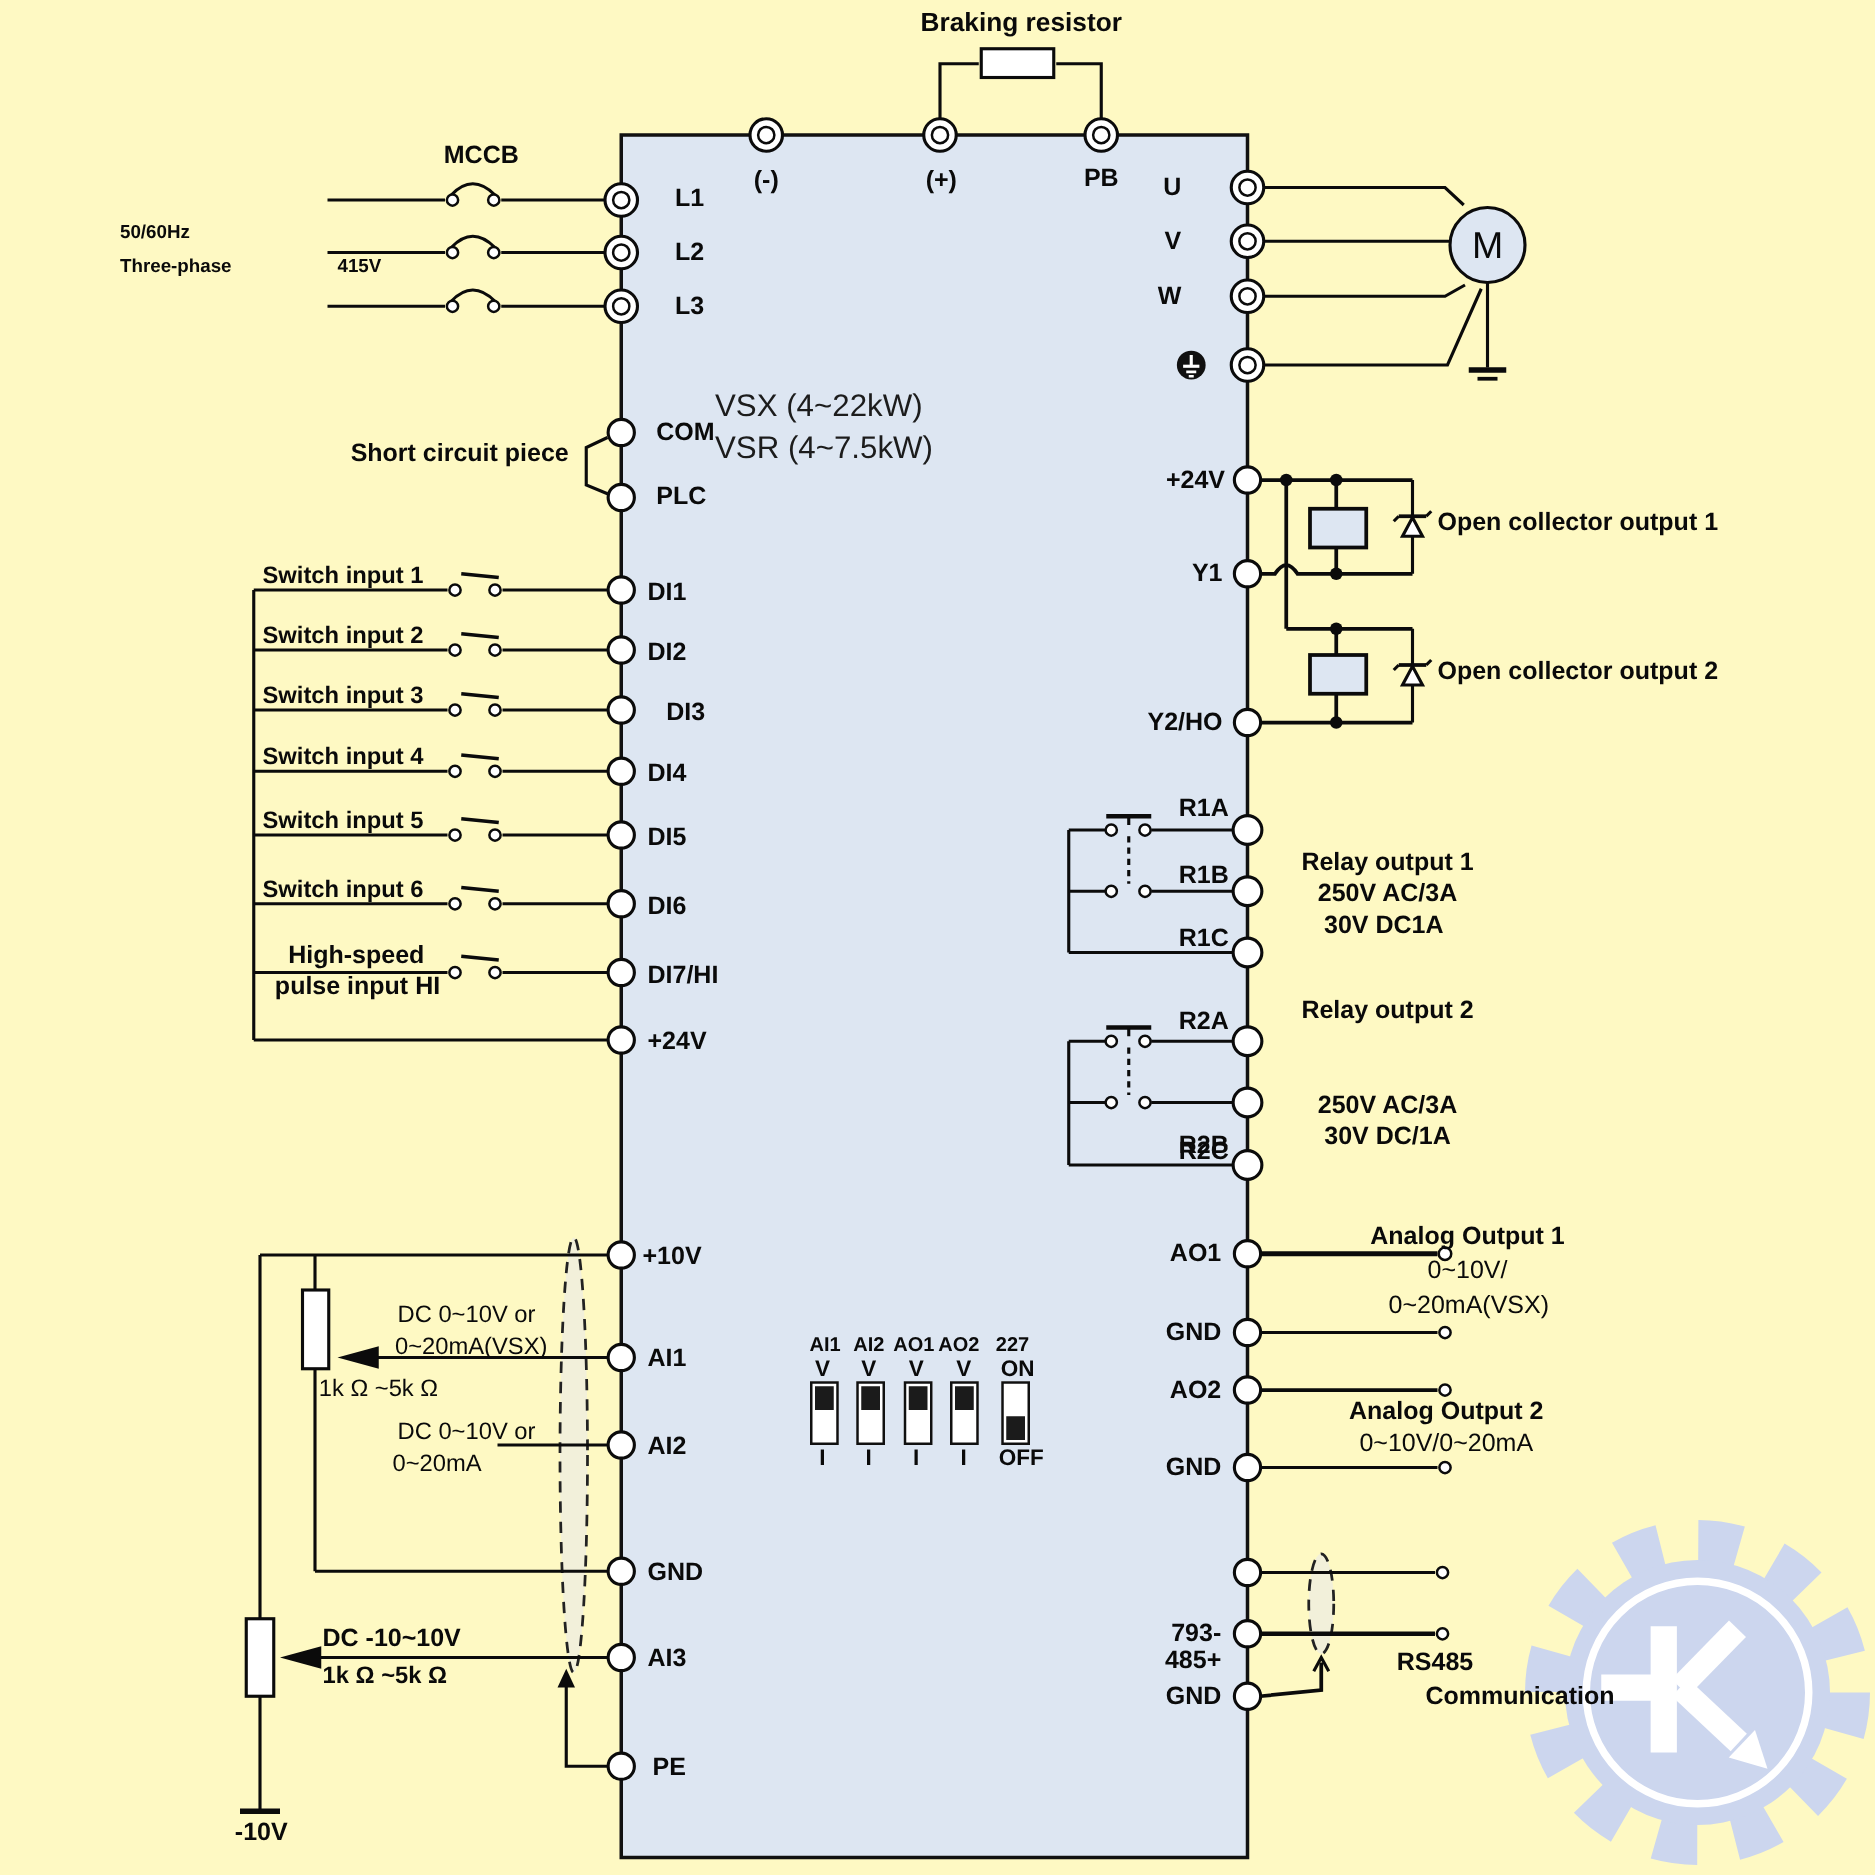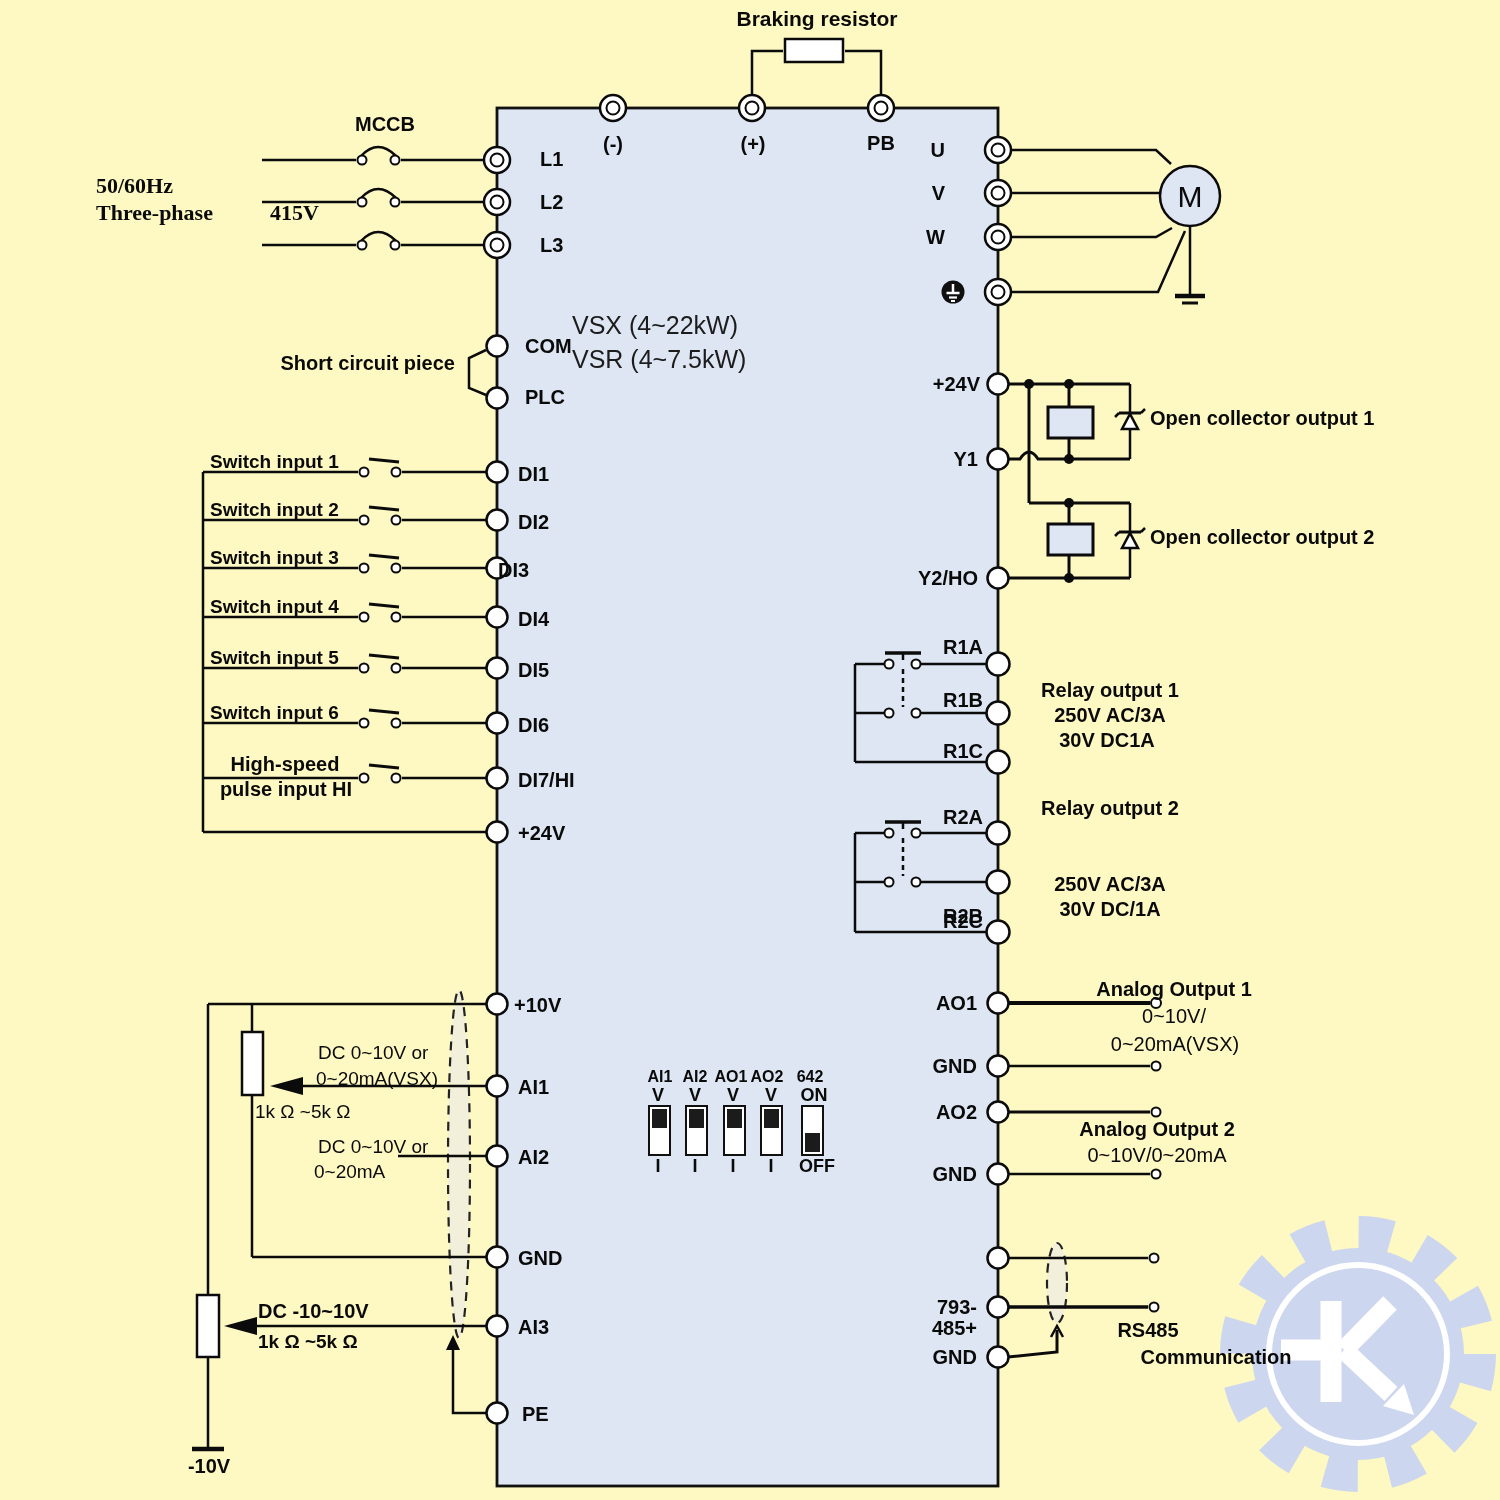--- a/index.html
+++ b/index.html
@@ -5,21 +5,21 @@
   html,body{margin:0;padding:0;background:#ffffff;}
   .canvas{position:relative;width:1500px;height:1500px;background:#fef9c3;overflow:hidden;
           font-family:"Liberation Sans",sans-serif;color:#0a0a0a;}
   svg.art{position:absolute;left:0;top:0;}
   .lbl{position:absolute;font-weight:700;font-size:20px;line-height:1;white-space:nowrap;color:#0a0a0a;z-index:3;}
   .c{transform:translate(-50%,-50%);}
   .l{transform:translateY(-50%);}
   .r{transform:translateY(-50%);text-align:right;}
   .reg{font-weight:400;}
   .s19{font-size:19px;}
-  .s22{font-size:22px;font-family:Liberation Serif, serif;}
+  .s22{font-size:15px;}
   .s16{font-size:16px;}
   .s18{font-size:18px;}
   .title25{font-size:25px;font-weight:400;color:#1c1c1c;}
   .motorM{font-size:30px;font-weight:400;}
   .dip{position:absolute;top:1105px;width:19px;height:47px;border:2px solid #101010;background:#fff;z-index:3;}
   .dip .knob{position:absolute;left:2px;right:2px;height:19px;background:#1b1b1b;}
   .dip .knob.top{top:2px;}
   .dip .knob.bottom{bottom:2px;}
 </style>
 </head>
@@ -317,21 +317,21 @@
 <div class="lbl c" style="left:753px;top:144px">(+)</div>
 <div class="lbl c" style="left:881px;top:143px">PB</div>
 
 <div class="lbl l" style="left:540px;top:159px">L1</div>
 <div class="lbl l" style="left:540px;top:202px">L2</div>
 <div class="lbl l" style="left:540px;top:245px">L3</div>
 <div class="lbl l" style="left:525px;top:346px">COM</div>
 <div class="lbl l" style="left:525px;top:397px">PLC</div>
 <div class="lbl l" style="left:518px;top:474px">DI1</div>
 <div class="lbl l" style="left:518px;top:522px">DI2</div>
-<div class="lbl l" style="left:498px;top:570px">DI3</div>
+<div class="lbl l" style="left:533px;top:570px">DI3</div>
 <div class="lbl l" style="left:518px;top:619px">DI4</div>
 <div class="lbl l" style="left:518px;top:670px">DI5</div>
 <div class="lbl l" style="left:518px;top:725px">DI6</div>
 <div class="lbl l" style="left:518px;top:780px">DI7/HI</div>
 <div class="lbl l" style="left:518px;top:833px">+24V</div>
 <div class="lbl l" style="left:514px;top:1005px">+10V</div>
 <div class="lbl l" style="left:518px;top:1087px">AI1</div>
 <div class="lbl l" style="left:518px;top:1157px">AI2</div>
 <div class="lbl l" style="left:518px;top:1258px">GND</div>
 <div class="lbl l" style="left:518px;top:1327px">AI3</div>
@@ -398,21 +398,21 @@
 <div class="lbl l reg s19" style="left:318px;top:1146px">DC 0~10V or</div>
 <div class="lbl l reg s19" style="left:314px;top:1171px">0~20mA</div>
 <div class="lbl l" style="left:258px;top:1311px">DC -10~10V</div>
 <div class="lbl l s19" style="left:258px;top:1341px">1k Ω ~5k Ω</div>
 <div class="lbl c" style="left:209px;top:1466px">-10V</div>
 
 <div class="lbl c s16" style="left:660px;top:1077px">AI1</div>
 <div class="lbl c s16" style="left:695px;top:1077px">AI2</div>
 <div class="lbl c s16" style="left:731px;top:1077px">AO1</div>
 <div class="lbl c s16" style="left:767px;top:1077px">AO2</div>
-<div class="lbl c s16" style="left:810px;top:1077px">642</div>
+<div class="lbl c s16" style="left:810px;top:1077px">227</div>
 <div class="lbl c s18" style="left:658px;top:1095px">V</div>
 <div class="lbl c s18" style="left:695px;top:1095px">V</div>
 <div class="lbl c s18" style="left:733px;top:1095px">V</div>
 <div class="lbl c s18" style="left:771px;top:1095px">V</div>
 <div class="lbl c s18" style="left:814px;top:1095px">ON</div>
 <div class="dip" style="left:648px">
       <div class="knob top"></div>
     </div>
 <div class="dip" style="left:685px">
       <div class="knob top"></div>

